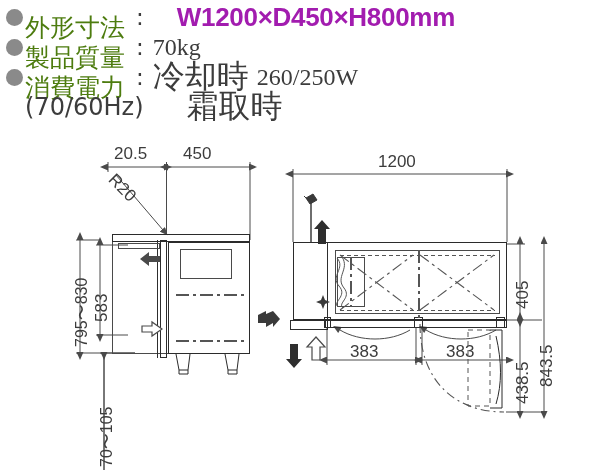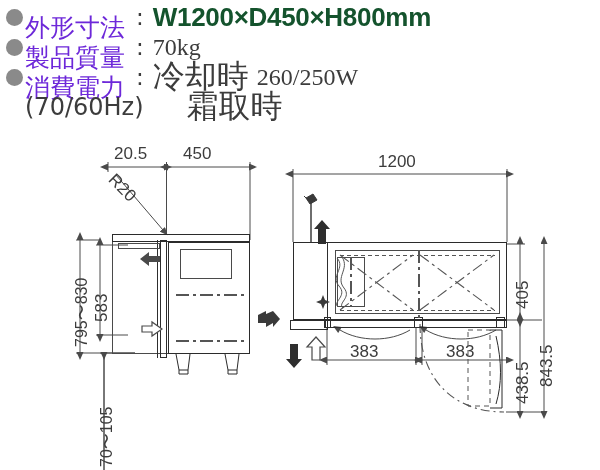--- a/index.html
+++ b/index.html
@@ -48,38 +48,39 @@
     flex: none;
   }
   .bullet-spacer {
     display: inline-block;
     width: 19px;
     flex: none;
   }
   .jp-label {
     font-size: 25px;
     letter-spacing: 0px;
-    color: #6d28d9;
+    color: #4d7c0f;
     font-family: "DejaVu Sans", sans-serif;
     font-weight: 400;
     margin-top: 20px;
   }
   .colon {
     font-size: 23px;
     color: #3c3c3c;
     padding: 0 9px 0 11px;
     font-family: "DejaVu Sans", sans-serif;
   }
   .colon-spacer { display:inline-block; width: 43px; flex:none; }
   .val-strong {
     font-size: 26px;
     font-weight: bold;
-    color: #14532d;
+    color: #a21caf;
     letter-spacing: -0.3px;
     font-family: "Liberation Sans", sans-serif;
+    margin-left: 24px;
   }
   .val {
     font-size: 24px;
     color: #3c3c3c;
     font-family: Liberation Serif, serif;
   }
   .val-jp {
     font-size: 32px;
     color: #3c3c3c;
     font-family: "DejaVu Sans", sans-serif;

